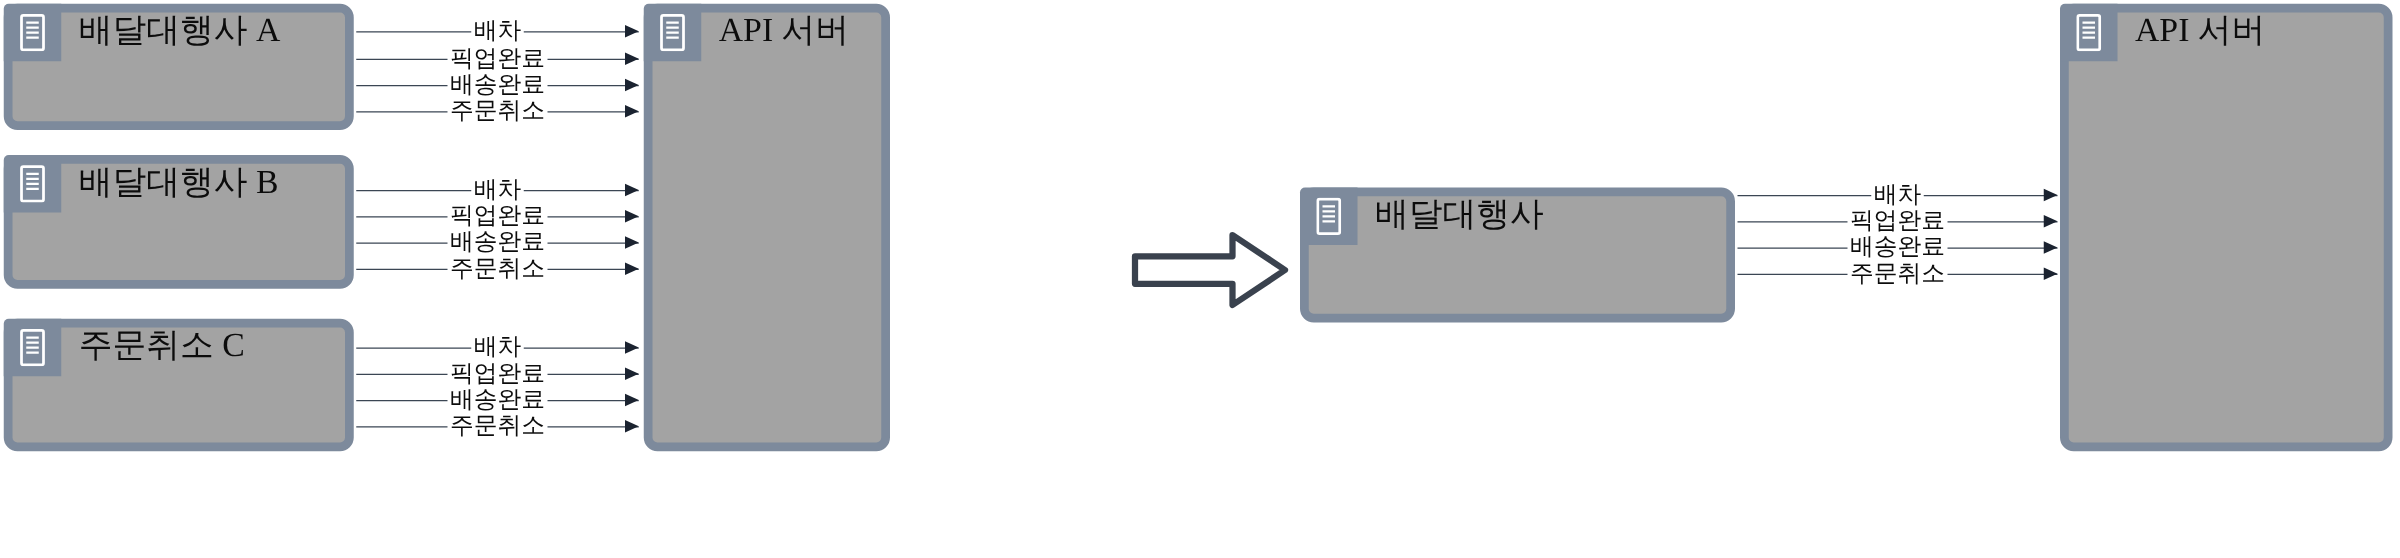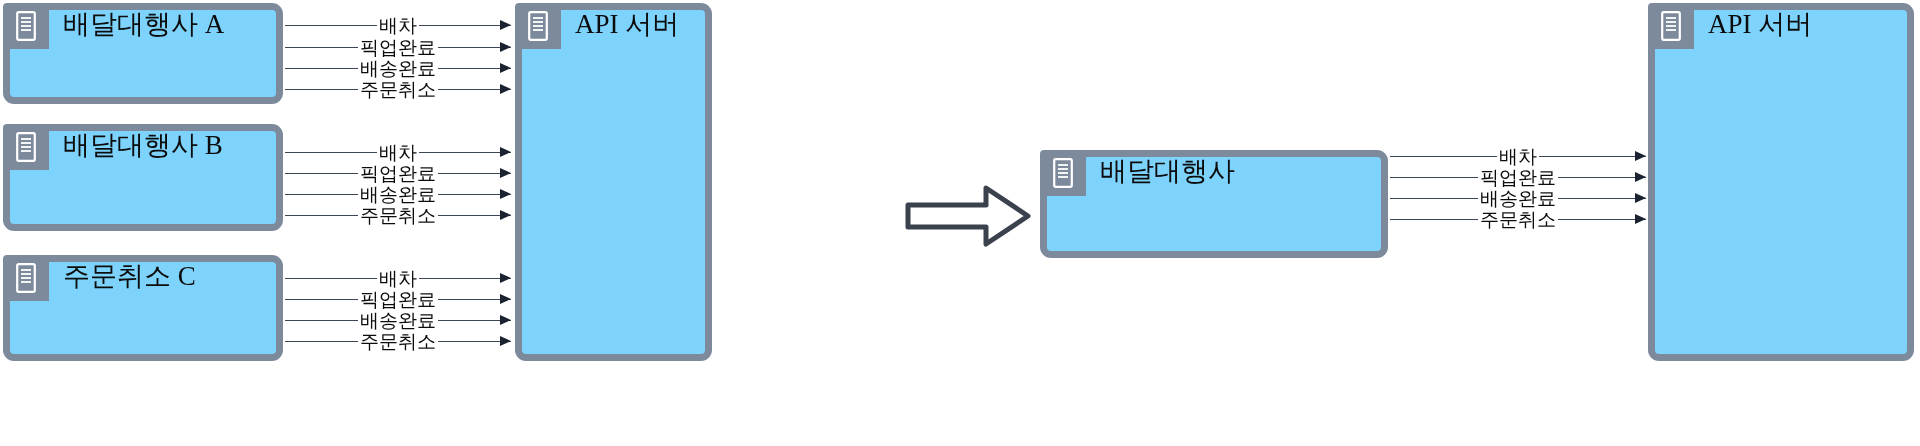--- a/index.html
+++ b/index.html
@@ -19,21 +19,21 @@
     position: absolute;
     left: 0; top: 0;
     width: 1920px;
     height: 446px;
   }
 
   
   .node {
     position: absolute;
     box-sizing: border-box;
-    background: #7dd3fc;
+    background: #a3a3a3;
     border: 7px solid #7d8a9c;
     border-radius: 11px;
     overflow: visible;
   }
   .node-header {
     position: absolute;
     left: 0;
     top: 0;
     height: 46px;
     display: flex;

